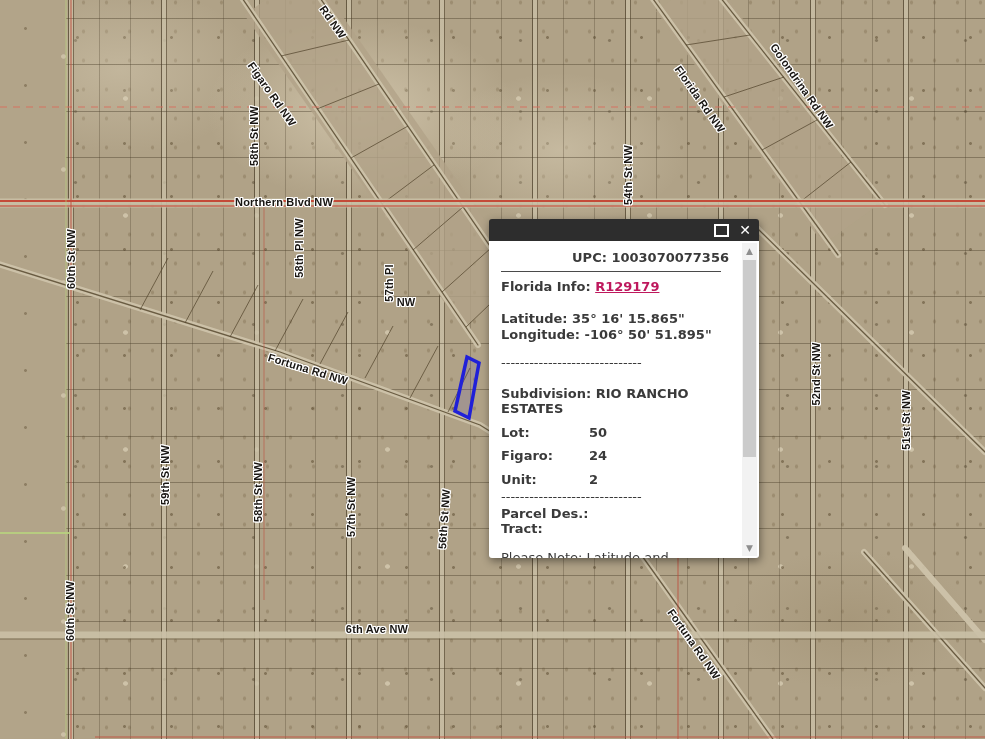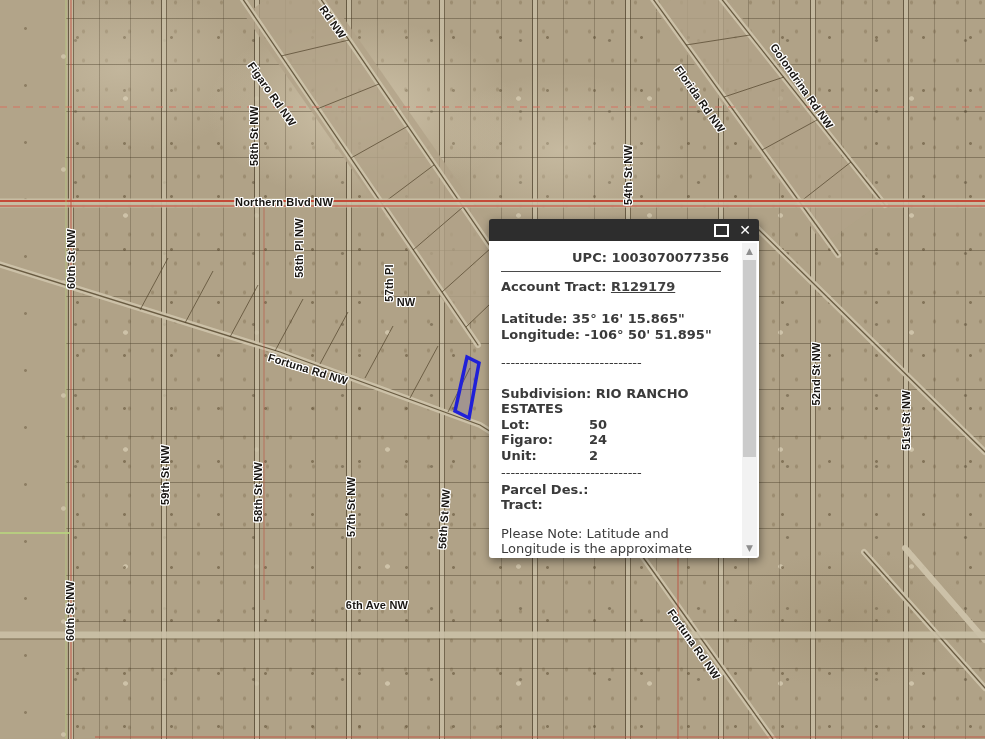--- a/index.html
+++ b/index.html
@@ -44,26 +44,26 @@
     font-family:"DejaVu Sans",sans-serif;}
   .popup-body{position:relative;background:#fff;height:317px;border-radius:0 0 3px 3px;
     padding:9px 30px 0 12px;box-sizing:border-box;overflow:hidden;
     font-size:13px;line-height:15.5px;color:#3a3a3a;}
   .arrow{position:absolute;left:-11px;top:159px;width:0;height:0;
     border-top:12px solid transparent;border-bottom:12px solid transparent;border-right:12px solid #fff;}
   .b{font-weight:bold;}
   .upc-row{font-weight:bold;text-align:right;}
   .rule{border:0;border-top:1px solid #4a4a4a;margin:5px 8px 7px 0;}
   .acct-row{font-weight:bold;margin-bottom:17px;}
-  .acct-row a{color:#404040;text-decoration:underline;font-weight:bold;cursor:pointer;}
+  .acct-row a{color:#be185d;text-decoration:underline;font-weight:bold;cursor:pointer;}
   .latlon{font-weight:bold;}
   .dashes{margin:13px 0 15px;color:#3a3a3a;}
   .dashes2{margin:2px 0 1px;color:#3a3a3a;}
   .subdiv{font-weight:bold;}
-  .kv{font-weight:bold;display:flex;}
+  .kv{font-weight:bold;display:flex;margin-top:8px;}
   .kv .k{width:88px;}
   .note{margin-top:13px;color:#3c3c3c;}
   .scrolltrack{position:absolute;right:2px;top:2px;bottom:2px;width:15px;background:#f2f2f2;}
   .scroll-up,.scroll-down{position:absolute;left:0;width:15px;text-align:center;
     font-size:9px;color:#8e8e8e;line-height:12px;cursor:pointer;}
   .scroll-up{top:2px;} .scroll-down{bottom:2px;}
   .scrollthumb{position:absolute;left:1px;top:17px;width:13px;height:197px;background:#cbcbcb;cursor:pointer;}
 </style>
 </head>
 <body>
@@ -154,40 +154,40 @@
       <div class="map-label" style="left: 299px; top: 248px; transform: translate(-50%, -50%) rotate(-90deg);">58th Pl NW</div>
       <div class="map-label" style="left: 389px; top: 283px; transform: translate(-50%, -50%) rotate(-90deg);">57th Pl</div>
       <div class="map-label" style="left: 406px; top: 302px; transform: translate(-50%, -50%) rotate(0deg);">NW</div>
       <div class="map-label" style="left: 308px; top: 369px; transform: translate(-50%, -50%) rotate(17deg);">Fortuna Rd NW</div>
       <div class="map-label" style="left: 816px; top: 374px; transform: translate(-50%, -50%) rotate(-90deg);">52nd St NW</div>
       <div class="map-label" style="left: 906px; top: 420px; transform: translate(-50%, -50%) rotate(-90deg);">51st St NW</div>
       <div class="map-label" style="left: 165px; top: 475px; transform: translate(-50%, -50%) rotate(-90deg);">59th St NW</div>
       <div class="map-label" style="left: 258px; top: 492px; transform: translate(-50%, -50%) rotate(-90deg);">58th St NW</div>
       <div class="map-label" style="left: 351px; top: 507px; transform: translate(-50%, -50%) rotate(-90deg);">57th St NW</div>
       <div class="map-label" style="left: 444px; top: 519px; transform: translate(-50%, -50%) rotate(-86deg);">56th St NW</div>
-      <div class="map-label" style="left: 377px; top: 605px; transform: translate(-50%, -50%) rotate(0deg);">6th Ave NW</div>
+      <div class="map-label" style="left: 377px; top: 629px; transform: translate(-50%, -50%) rotate(0deg);">6th Ave NW</div>
       <div class="map-label" style="left: 70px; top: 611px; transform: translate(-50%, -50%) rotate(-90deg);">60th St NW</div>
       <div class="map-label" style="left: 694px; top: 644px; transform: translate(-50%, -50%) rotate(55deg);">Fortuna Rd NW</div>
     </div>
 
   <div class="popup">
     <div class="popup-header">
       <div class="btn-max"></div>
       <div class="btn-close">✕</div>
     </div>
     <div class="popup-body">
       <div class="arrow"></div>
 
       <div class="upc-row">
         <span>UPC:</span>
         <span>1003070077356</span>
       </div>
       <hr class="rule">
       <div class="acct-row">
-        <span>Account Tract:</span>
+        <span>Florida Info:</span>
         <a>R129179</a>
       </div>
       <div class="latlon">
         <span>Latitude:</span>
         <span>35° 16' 15.865"</span>
       </div>
       <div class="latlon">
         <span>Longitude:</span>
         <span>-106° 50' 51.895"</span>
       </div>

